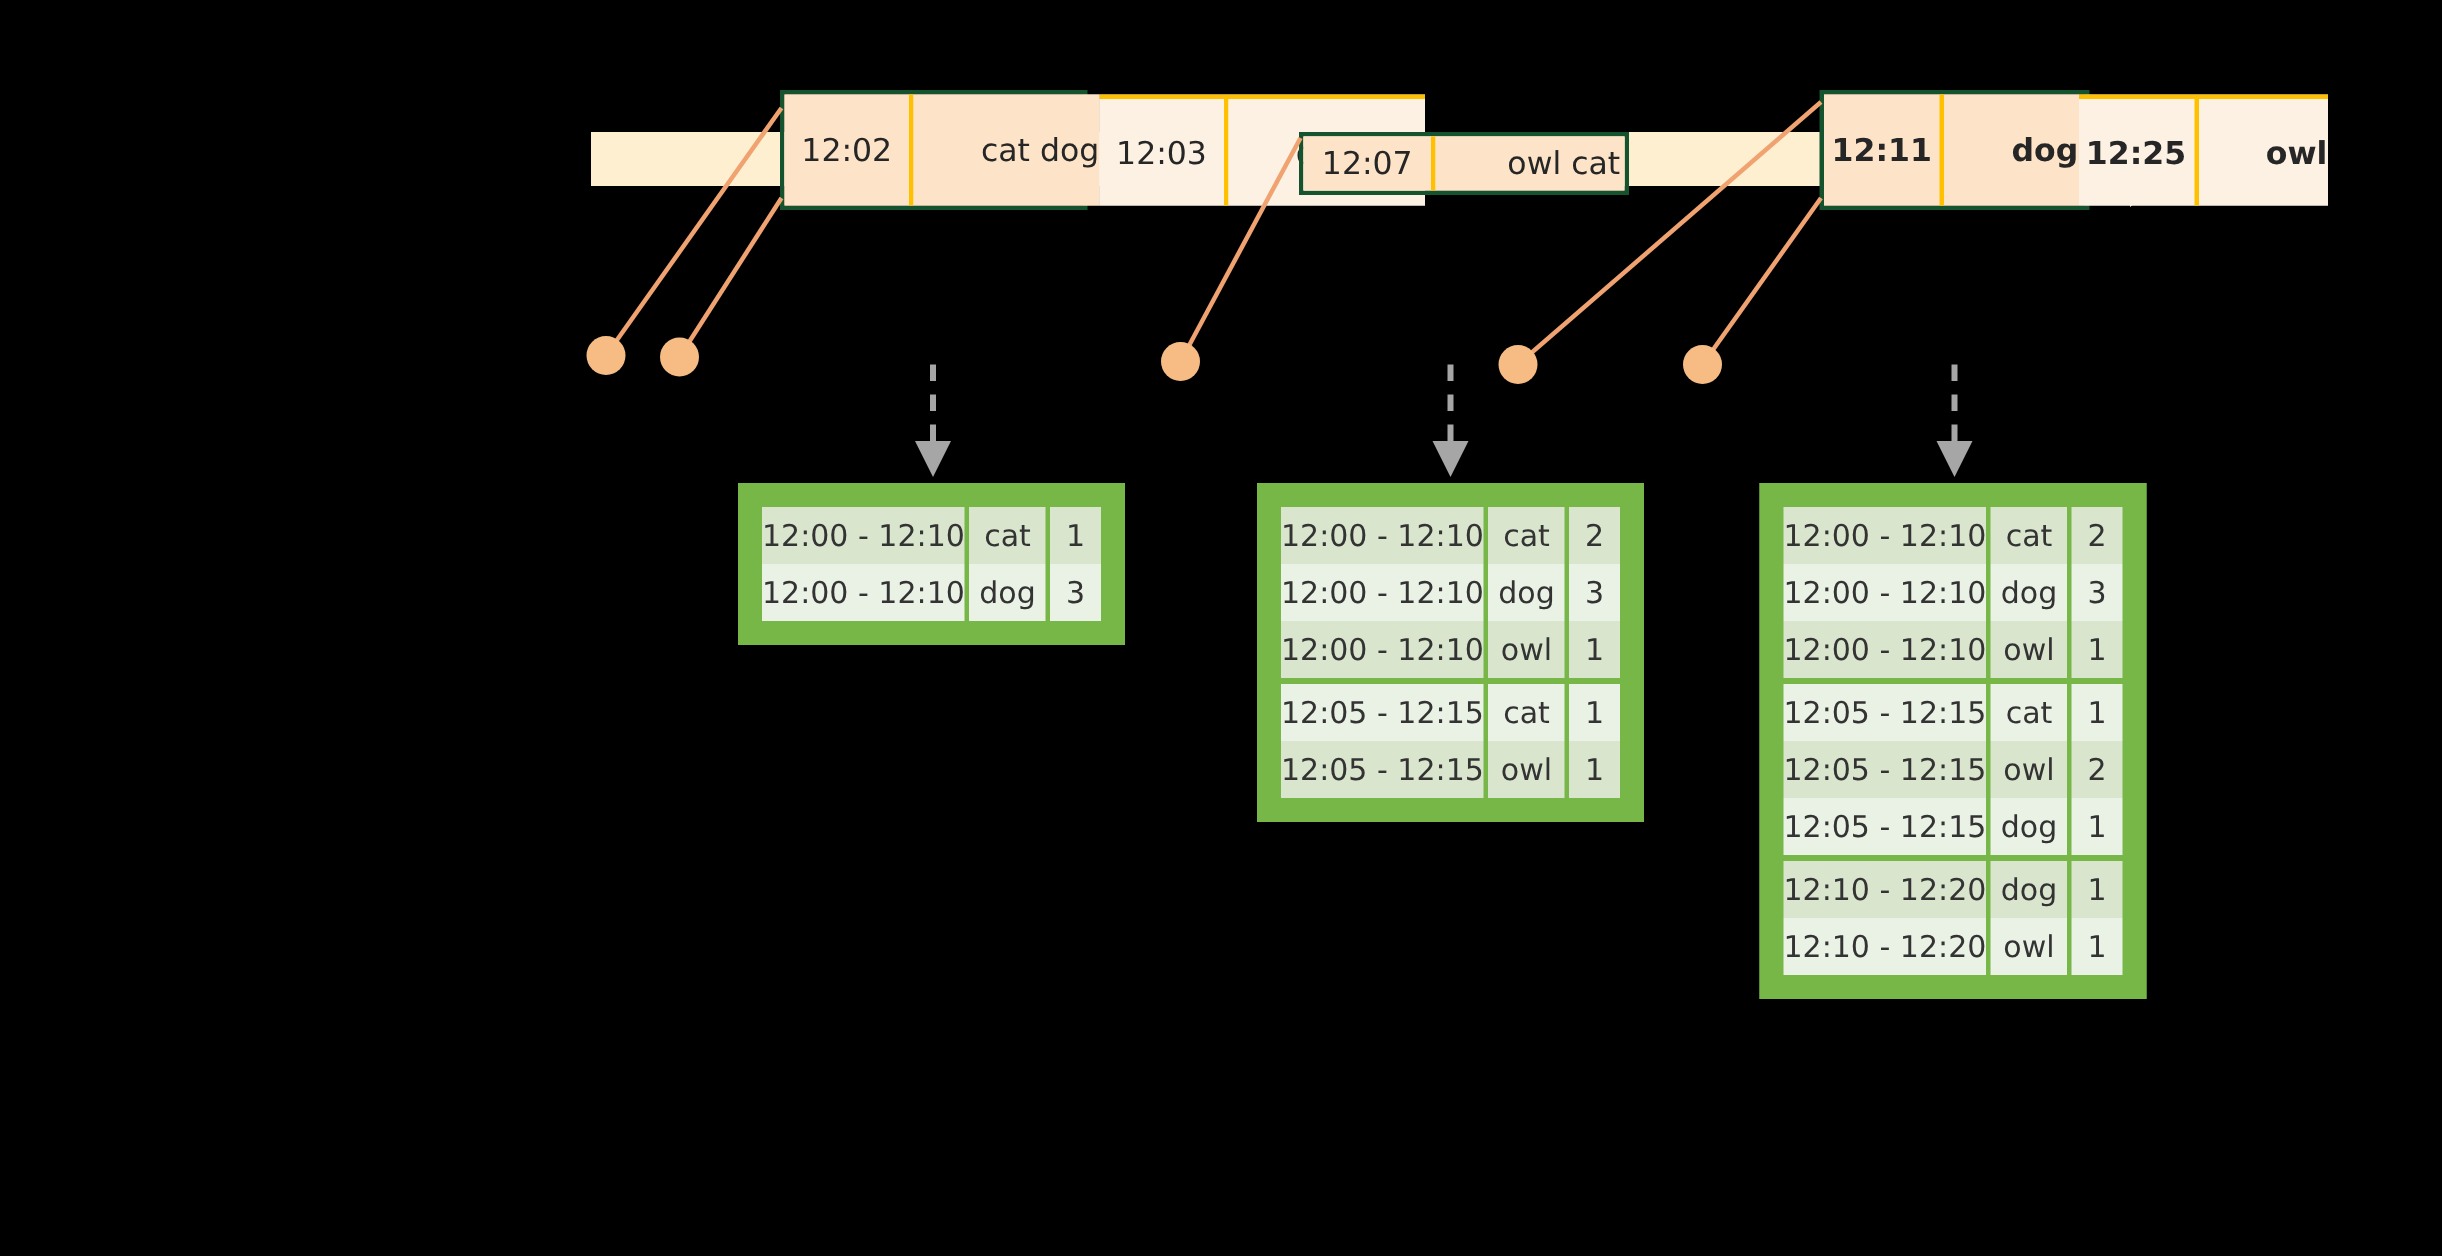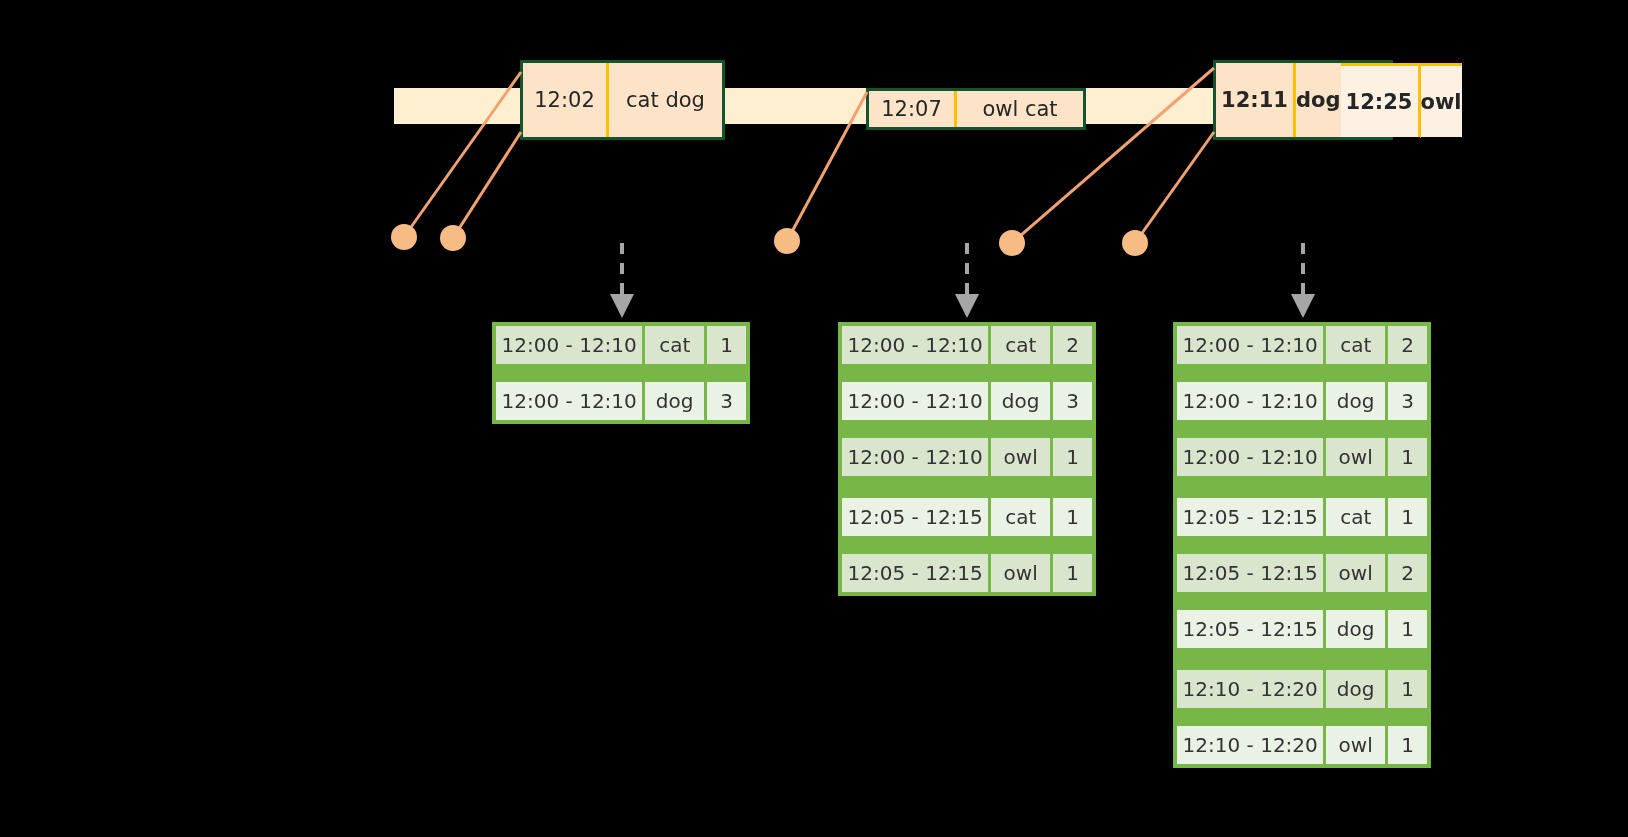--- a/index.html
+++ b/index.html
@@ -15,52 +15,56 @@
 
   
   .ev{position:absolute;border:3px solid #14532d;box-sizing:border-box;
       display:flex;flex-direction:row;justify-content:space-between;}
   .ev-row{display:flex;flex:1;min-height:0;}
   .ev-row + .ev-row{border-top:3px solid #ffc000;}
   .ev-time{display:flex;align-items:center;justify-content:center;
            border-right:3px solid #ffc000;box-sizing:border-box;
            font-size:21px;color:#262626;white-space:nowrap;}
   .ev-val{display:flex;align-items:center;justify-content:center;flex:1;
-          font-size:21px;color:#262626;white-space:nowrap;}
+          font-size:21px;color:#262626;white-space:nowrap;padding-left:45px;}
   .tone-a{background:#fde4c8;}
   .tone-b{background:#fdf1e4;}
 
   
   .dot{position:absolute;width:26px;height:26px;border-radius:50%;
        background:#f6bc84;}
   svg.links{position:absolute;left:0;top:0;width:1628px;height:837px;
             pointer-events:none;}
 
   
   .tbl{position:absolute;border:4px solid #76b748;box-sizing:border-box;
-       background:#76b748;display:flex;flex-direction:column;gap:18px;padding:0;}
+       background:#76b748;display:flex;flex-direction:column;gap:0;padding:12px;}
   .trow{display:flex;gap:3px;height:38px;}
   .trow.sep{margin-top:4px;}
   .tc{display:flex;align-items:center;justify-content:center;
       font-size:20px;color:#333;white-space:nowrap;box-sizing:border-box;}
   .shade-a .tc{background:#d9e5cd;}
   .shade-b .tc{background:#eaf1e5;}
 </style>
 </head>
 <body>
 
 <div id="stage">
 
   <div class="tl-bar" style="left:394px;top:88px;width:1034px;height:36px;"></div>
   <div class="tl-head" style="left:1420px;top:74px;"></div>
 
   <div class="ev" style="left:520px;top:60px;width:205px;height:80px;">
     <div class="ev-row tone-a">
       <div class="ev-time tone-a" style="width:86px;">12:02</div>
       <div class="ev-val tone-a">cat dog</div>
+    </div>
+    <div class="ev-row tone-b">
+      <div class="ev-time tone-b" style="width:86px;">12:03</div>
+      <div class="ev-val tone-b">dog dog</div>
     </div>
   </div>
 
   <div class="ev" style="left:866px;top:88px;width:220px;height:42px;">
     <div class="ev-row tone-a">
       <div class="ev-time tone-a" style="width:88px;">12:07</div>
       <div class="ev-val tone-a">owl cat</div>
     </div>
   </div>
 

